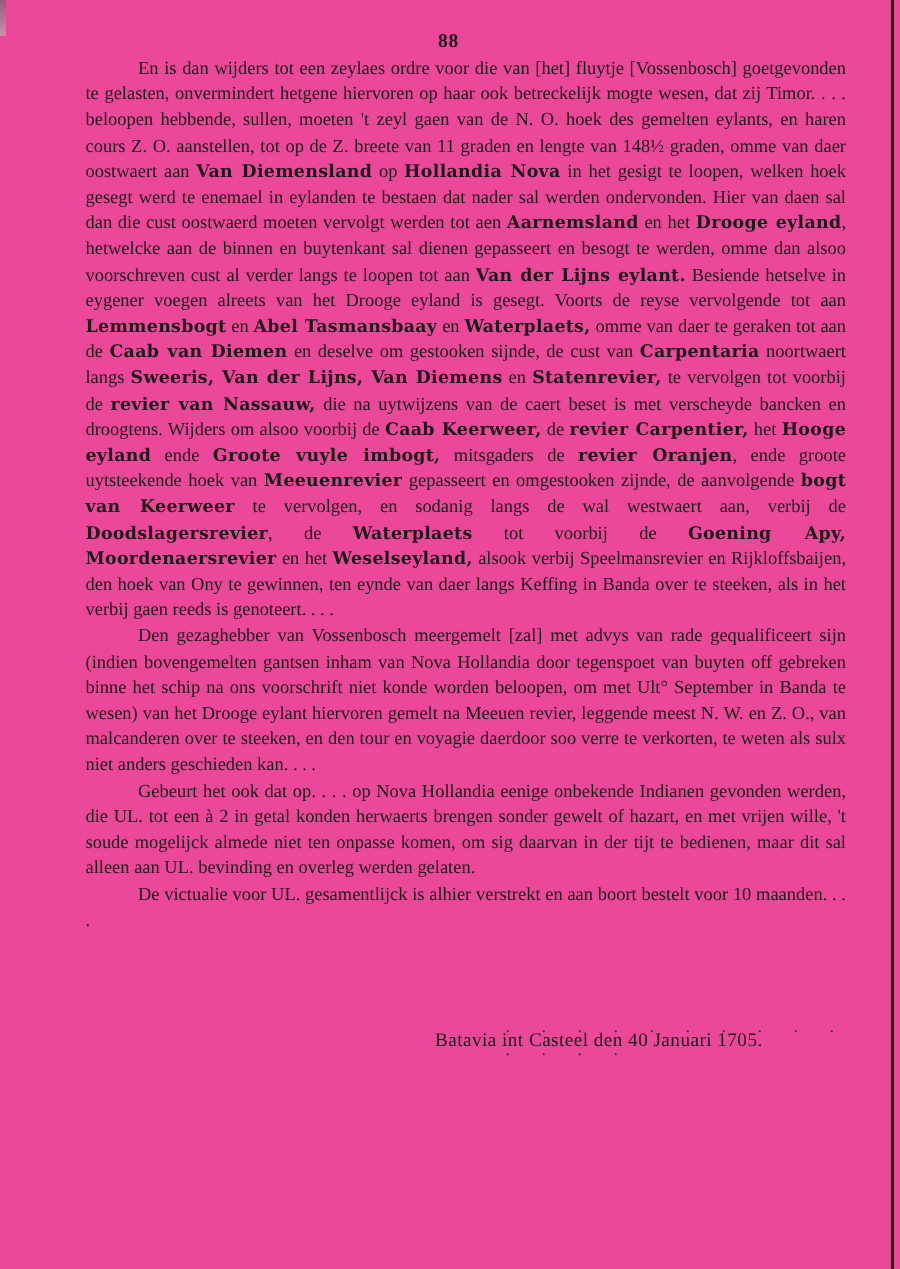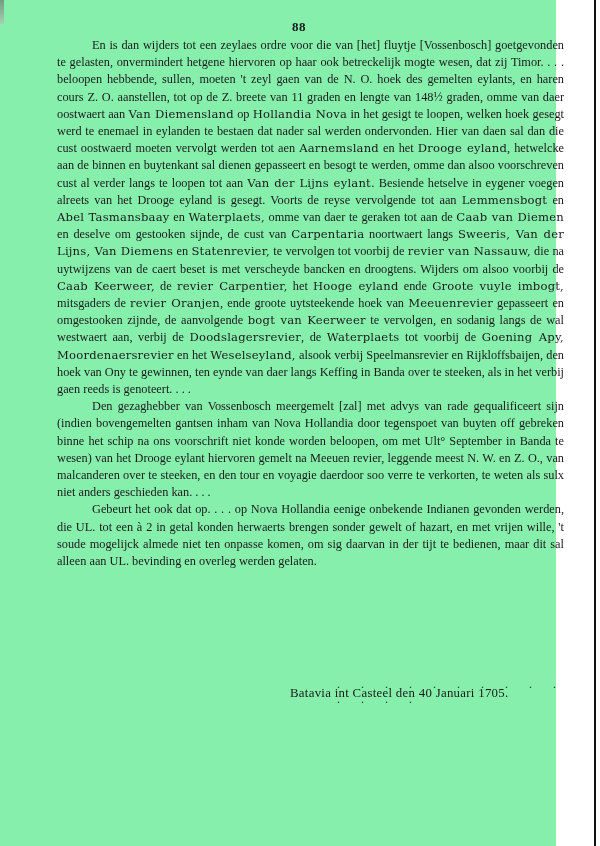--- a/index.html
+++ b/index.html
@@ -1,39 +1,39 @@
 <!DOCTYPE html>
 <html><head>
 <meta charset="utf-8">
 <style>
   html, body { margin: 0; padding: 0; background: #ffffff; }
   body { width: 600px; height: 846px; position: relative; overflow: hidden; }
   .page {
-    position: absolute; left: 0; top: 0; width: 556px; height: 846px;
-    background: #86efac; color: #1a1a1a;
+    position: absolute; left: 0; top: 0; width: 600px; height: 846px;
+    background: #ec4899; color: #1a1a1a;
     font-family: "Liberation Serif", "DejaVu Serif", serif;
   }
   .right-edge {
     position: absolute; left: 594px; top: 0; width: 2px; height: 846px; background: #111;
   }
   .corner-mark {
     position: absolute; left: 0; top: 0; width: 4px; height: 24px;
     background: linear-gradient(#666, #bbb); opacity: .6;
   }
   .page-number {
     position: absolute; left: 0; width: 598px; top: 19px; text-align: center;
     font-size: 13px; font-weight: bold; letter-spacing: 0.5px;
   }
   .body-text {
     position: absolute; left: 57px; top: 37px; width: 507px;
     font-size: 12.3px; line-height: 17.2px;
   }
   .para { margin: 0; text-align: justify; text-align-last: left; }
   .para.indent { text-indent: 35px; }
-  .para b { font-weight: normal; font-family: "DejaVu Serif", serif; font-size: 11.6px; letter-spacing: 0.2px; }
+  .para b { font-weight: bold; font-family: "DejaVu Serif", serif; font-size: 11.6px; letter-spacing: 0.2px; }
   .dots {
     position: absolute; left: 337px; top: 677px; width: 230px;
     font-size: 12px; letter-spacing: 9px; color: #333;
   }
   .signature {
     position: absolute; left: 290px; top: 686px;
     font-size: 12.8px; letter-spacing: 0.3px;
   }
 </style>
 </head>
@@ -42,17 +42,18 @@
 <div class="page">
   <div class="corner-mark"></div>
   <div class="right-edge"></div>
 
   <div class="page-number">88</div>
 
   <div class="body-text" id="body-text">
       <p class="para indent"><span>En is dan wijders tot een zeylaes ordre voor die van [het] fluytje [Vossenbosch] goetgevonden te gelasten, onvermindert hetgene hiervoren op haar ook betreckelijk mogte wesen, dat zij Timor. . . . beloopen hebbende, sullen, moeten 't zeyl gaen van de N. O. hoek des gemelten eylants, en haren cours Z. O. aanstellen, tot op de Z. breete van 11 graden en lengte van 148½ graden, omme van daer oostwaert aan </span><b>Van Diemensland</b><span> op </span><b>Hollandia Nova</b><span> in het gesigt te loopen, welken hoek gesegt werd te enemael in eylanden te bestaen dat nader sal werden ondervonden. Hier van daen sal dan die cust oostwaerd moeten vervolgt werden tot aen </span><b>Aarnemsland</b><span> en het </span><b>Drooge eyland</b><span>, hetwelcke aan de binnen en buytenkant sal dienen gepasseert en besogt te werden, omme dan alsoo voorschreven cust al verder langs te loopen tot aan </span><b>Van der Lijns eylant.</b><span> Besiende hetselve in eygener voegen alreets van het Drooge eyland is gesegt. Voorts de reyse vervolgende tot aan </span><b>Lemmensbogt</b><span> en </span><b>Abel Tasmansbaay</b><span> en </span><b>Waterplaets,</b><span> omme van daer te geraken tot aan de </span><b>Caab van Diemen</b><span> en deselve om gestooken sijnde, de cust van </span><b>Carpentaria</b><span> noortwaert langs </span><b>Sweeris, Van der Lijns, Van Diemens</b><span> en </span><b>Statenrevier,</b><span> te vervolgen tot voorbij de </span><b>revier van Nassauw,</b><span> die na uytwijzens van de caert beset is met verscheyde bancken en droogtens. Wijders om alsoo voorbij de </span><b>Caab Keerweer,</b><span> de </span><b>revier Carpentier,</b><span> het </span><b>Hooge eyland</b><span> ende </span><b>Groote vuyle imbogt,</b><span> mitsgaders de </span><b>revier Oranjen</b><span>, ende groote uytsteekende hoek van </span><b>Meeuenrevier</b><span> gepasseert en omgestooken zijnde, de aanvolgende </span><b>bogt van Keerweer</b><span> te vervolgen, en sodanig langs de wal westwaert aan, verbij de </span><b>Doodslagersrevier</b><span>, de </span><b>Waterplaets</b><span> tot voorbij de </span><b>Goening Apy, Moordenaersrevier</b><span> en het </span><b>Weselseyland,</b><span> alsook verbij Speelmansrevier en Rijkloffsbaijen, den hoek van Ony te gewinnen, ten eynde van daer langs Keffing in Banda over te steeken, als in het verbij gaen reeds is genoteert. . . .</span></p>
       <p class="para indent"><span>Den gezaghebber van Vossenbosch meergemelt [zal] met advys van rade gequalificeert sijn (indien bovengemelten gantsen inham van Nova Hollandia door tegenspoet van buyten off gebreken binne het schip na ons voorschrift niet konde worden beloopen, om met Ult° September in Banda te wesen) van het Drooge eylant hiervoren gemelt na Meeuen revier, leggende meest N. W. en Z. O., van malcanderen over te steeken, en den tour en voyagie daerdoor soo verre te verkorten, te weten als sulx niet anders geschieden kan. . . .</span></p>
       <p class="para indent"><span>Gebeurt het ook dat op. . . . op Nova Hollandia eenige onbekende Indianen gevonden werden, die UL. tot een à 2 in getal konden herwaerts brengen sonder gewelt of hazart, en met vrijen wille, 't soude mogelijck almede niet ten onpasse komen, om sig daarvan in der tijt te bedienen, maar dit sal alleen aan UL. bevinding en overleg werden gelaten.</span></p>
+      <p class="para indent"><span>De victualie voor UL. gesamentlijck is alhier verstrekt en aan boort bestelt voor 10 maanden. . . .</span></p>
     </div>
 
   <div class="dots">. . . . . . . . . . . . . .</div>
   <div class="signature">Batavia int Casteel den 40 Januari 1705.</div>
 </div>
 
 </body></html>

